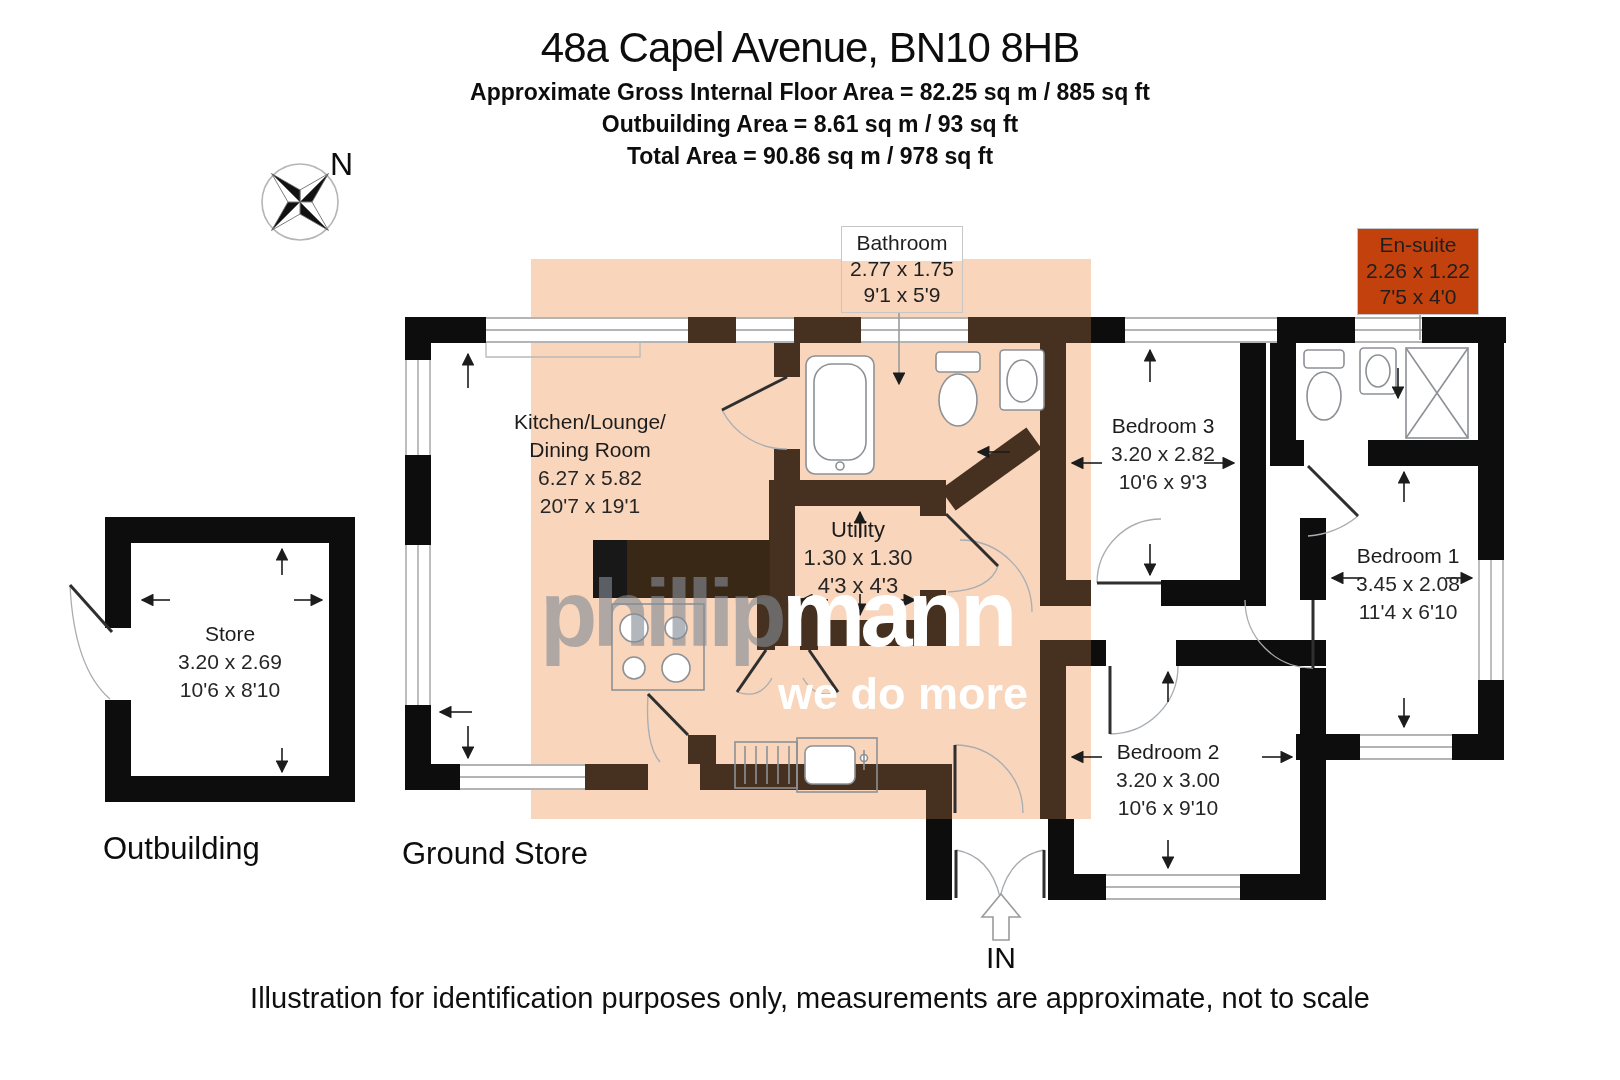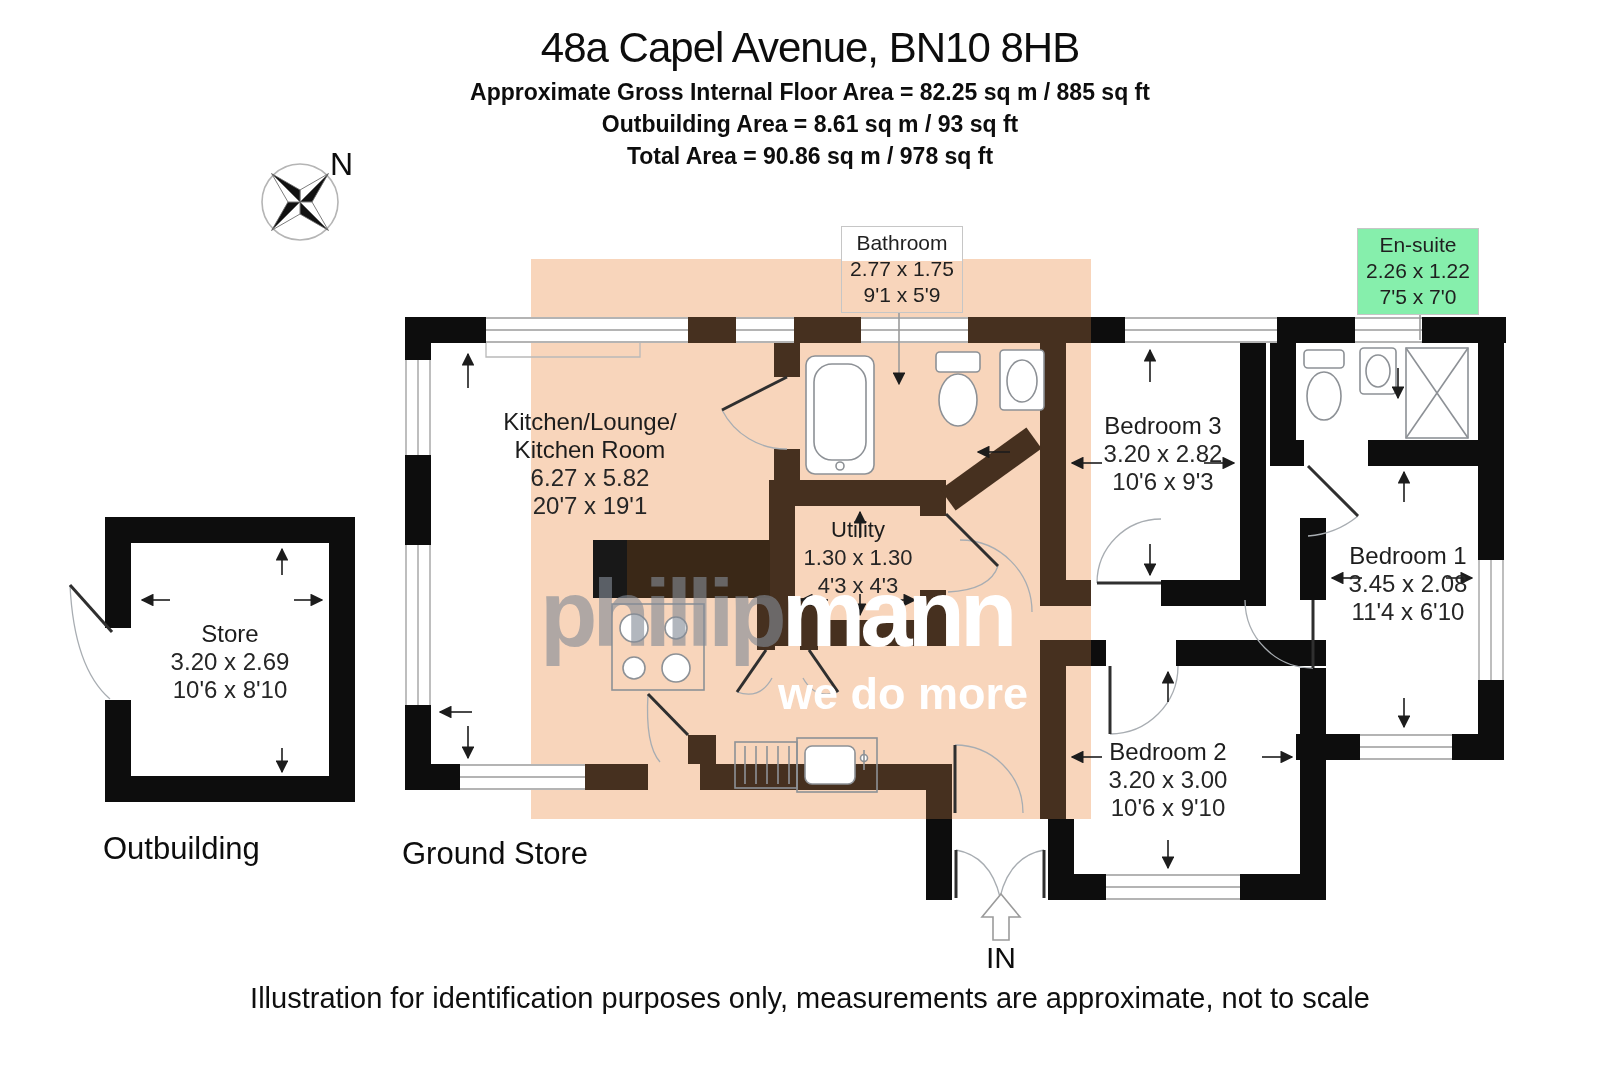--- a/index.html
+++ b/index.html
@@ -6,28 +6,28 @@
   .canvas{
     position:relative;width:1620px;height:1080px;background:#ffffff;overflow:hidden;
     font-family:"Liberation Sans", sans-serif;color:#111;
   }
   .abs{position:absolute;}
   .ctr{transform:translateX(-50%);text-align:center;}
   .title{top:24px;left:810px;font-size:42px;letter-spacing:-1px;color:#0d0d0d;white-space:nowrap;}
   .arealine{left:810px;font-size:23px;font-weight:bold;color:#0d0d0d;white-space:nowrap;}
   .a1{top:79px;} .a2{top:111px;} .a3{top:143px;}
   .north-n{top:146px;left:330px;font-size:32px;color:#0d0d0d;}
-  .room-label{z-index:5;font-size:24px;line-height:28px;color:#262626;white-space:nowrap;}
+  .room-label{z-index:5;font-size:21px;line-height:28px;color:#262626;white-space:nowrap;}
   .room-label .nm{color:#1c1c1c;}
   .labelbox{
     z-index:4;border:1px solid #c6c6c6;text-align:center;
     font-size:21px;line-height:26px;padding:3px 8px 4px 8px;color:#1f1f1f;white-space:nowrap;
   }
   .bg-split{background:linear-gradient(180deg,#ffffff 0 40%,#f8d5bb 40% 100%);}
-  .bg-white{background:#86efac;}
+  .bg-white{background:#c2410c;}
   .floorname{font-size:31px;color:#0d0d0d;white-space:nowrap;z-index:5;}
   .in-label{top:941px;left:1001px;font-size:30px;color:#0d0d0d;z-index:5;}
   .watermark{top:566px;left:540px;z-index:6;font-weight:bold;letter-spacing:-5px;
     font-size:94px;line-height:96px;white-space:nowrap;}
   .wm-grey{color:rgba(130,138,150,0.62);}
   .wm-white{color:#ffffff;}
   .wm-tag{top:668px;left:540px;width:488px;text-align:right;z-index:6;font-weight:bold;
     font-size:45px;letter-spacing:0px;color:#ffffff;white-space:nowrap;}
   .footer{top:982px;left:810px;font-size:29px;color:#0f0f0f;white-space:nowrap;z-index:5;}
 </style>
@@ -339,21 +339,21 @@
   </svg>
 
   <div class="abs ctr title">48a Capel Avenue, BN10 8HB</div>
   <div class="abs ctr arealine a1">Approximate Gross Internal Floor Area = 82.25 sq m / 885 sq ft</div>
   <div class="abs ctr arealine a2">Outbuilding Area = 8.61 sq m / 93 sq ft</div>
   <div class="abs ctr arealine a3">Total Area = 90.86 sq m / 978 sq ft</div>
   <div class="abs north-n">N</div>
 
   <div class="abs ctr room-label" style="left:590px;top:408px;">
     <div class="nm">Kitchen/Lounge/</div>
-    <div class="nm">Kitchen Room</div>
+    <div class="nm">Dining Room</div>
     <div>6.27 x 5.82</div>
     <div>20'7 x 19'1</div>
   </div>
 
   <div class="abs ctr room-label" style="left:858px;top:516px;font-size:22px;">
     <div class="nm">Utility</div>
     <div>1.30 x 1.30</div>
     <div>4'3 x 4'3</div>
   </div>
 
@@ -383,21 +383,21 @@
 
   <div class="abs labelbox bg-split" style="left:841px;top:226px;">
     <div class="nm">Bathroom</div>
     <div>2.77 x 1.75</div>
     <div>9'1 x 5'9</div>
   </div>
 
   <div class="abs labelbox bg-white" style="left:1357px;top:228px;">
     <div class="nm">En-suite</div>
     <div>2.26 x 1.22</div>
-    <div>7'5 x 7'0</div>
+    <div>7'5 x 4'0</div>
   </div>
 
   <div class="abs floorname" style="left:103px;top:831px;">Outbuilding</div>
   <div class="abs floorname" style="left:402px;top:836px;">Ground Store</div>
   <div class="abs ctr in-label">IN</div>
 
   <div class="abs watermark">
     <span class="wm-grey">phillip</span><span class="wm-white">mann</span>
   </div>
   <div class="abs wm-tag">we do more</div>

